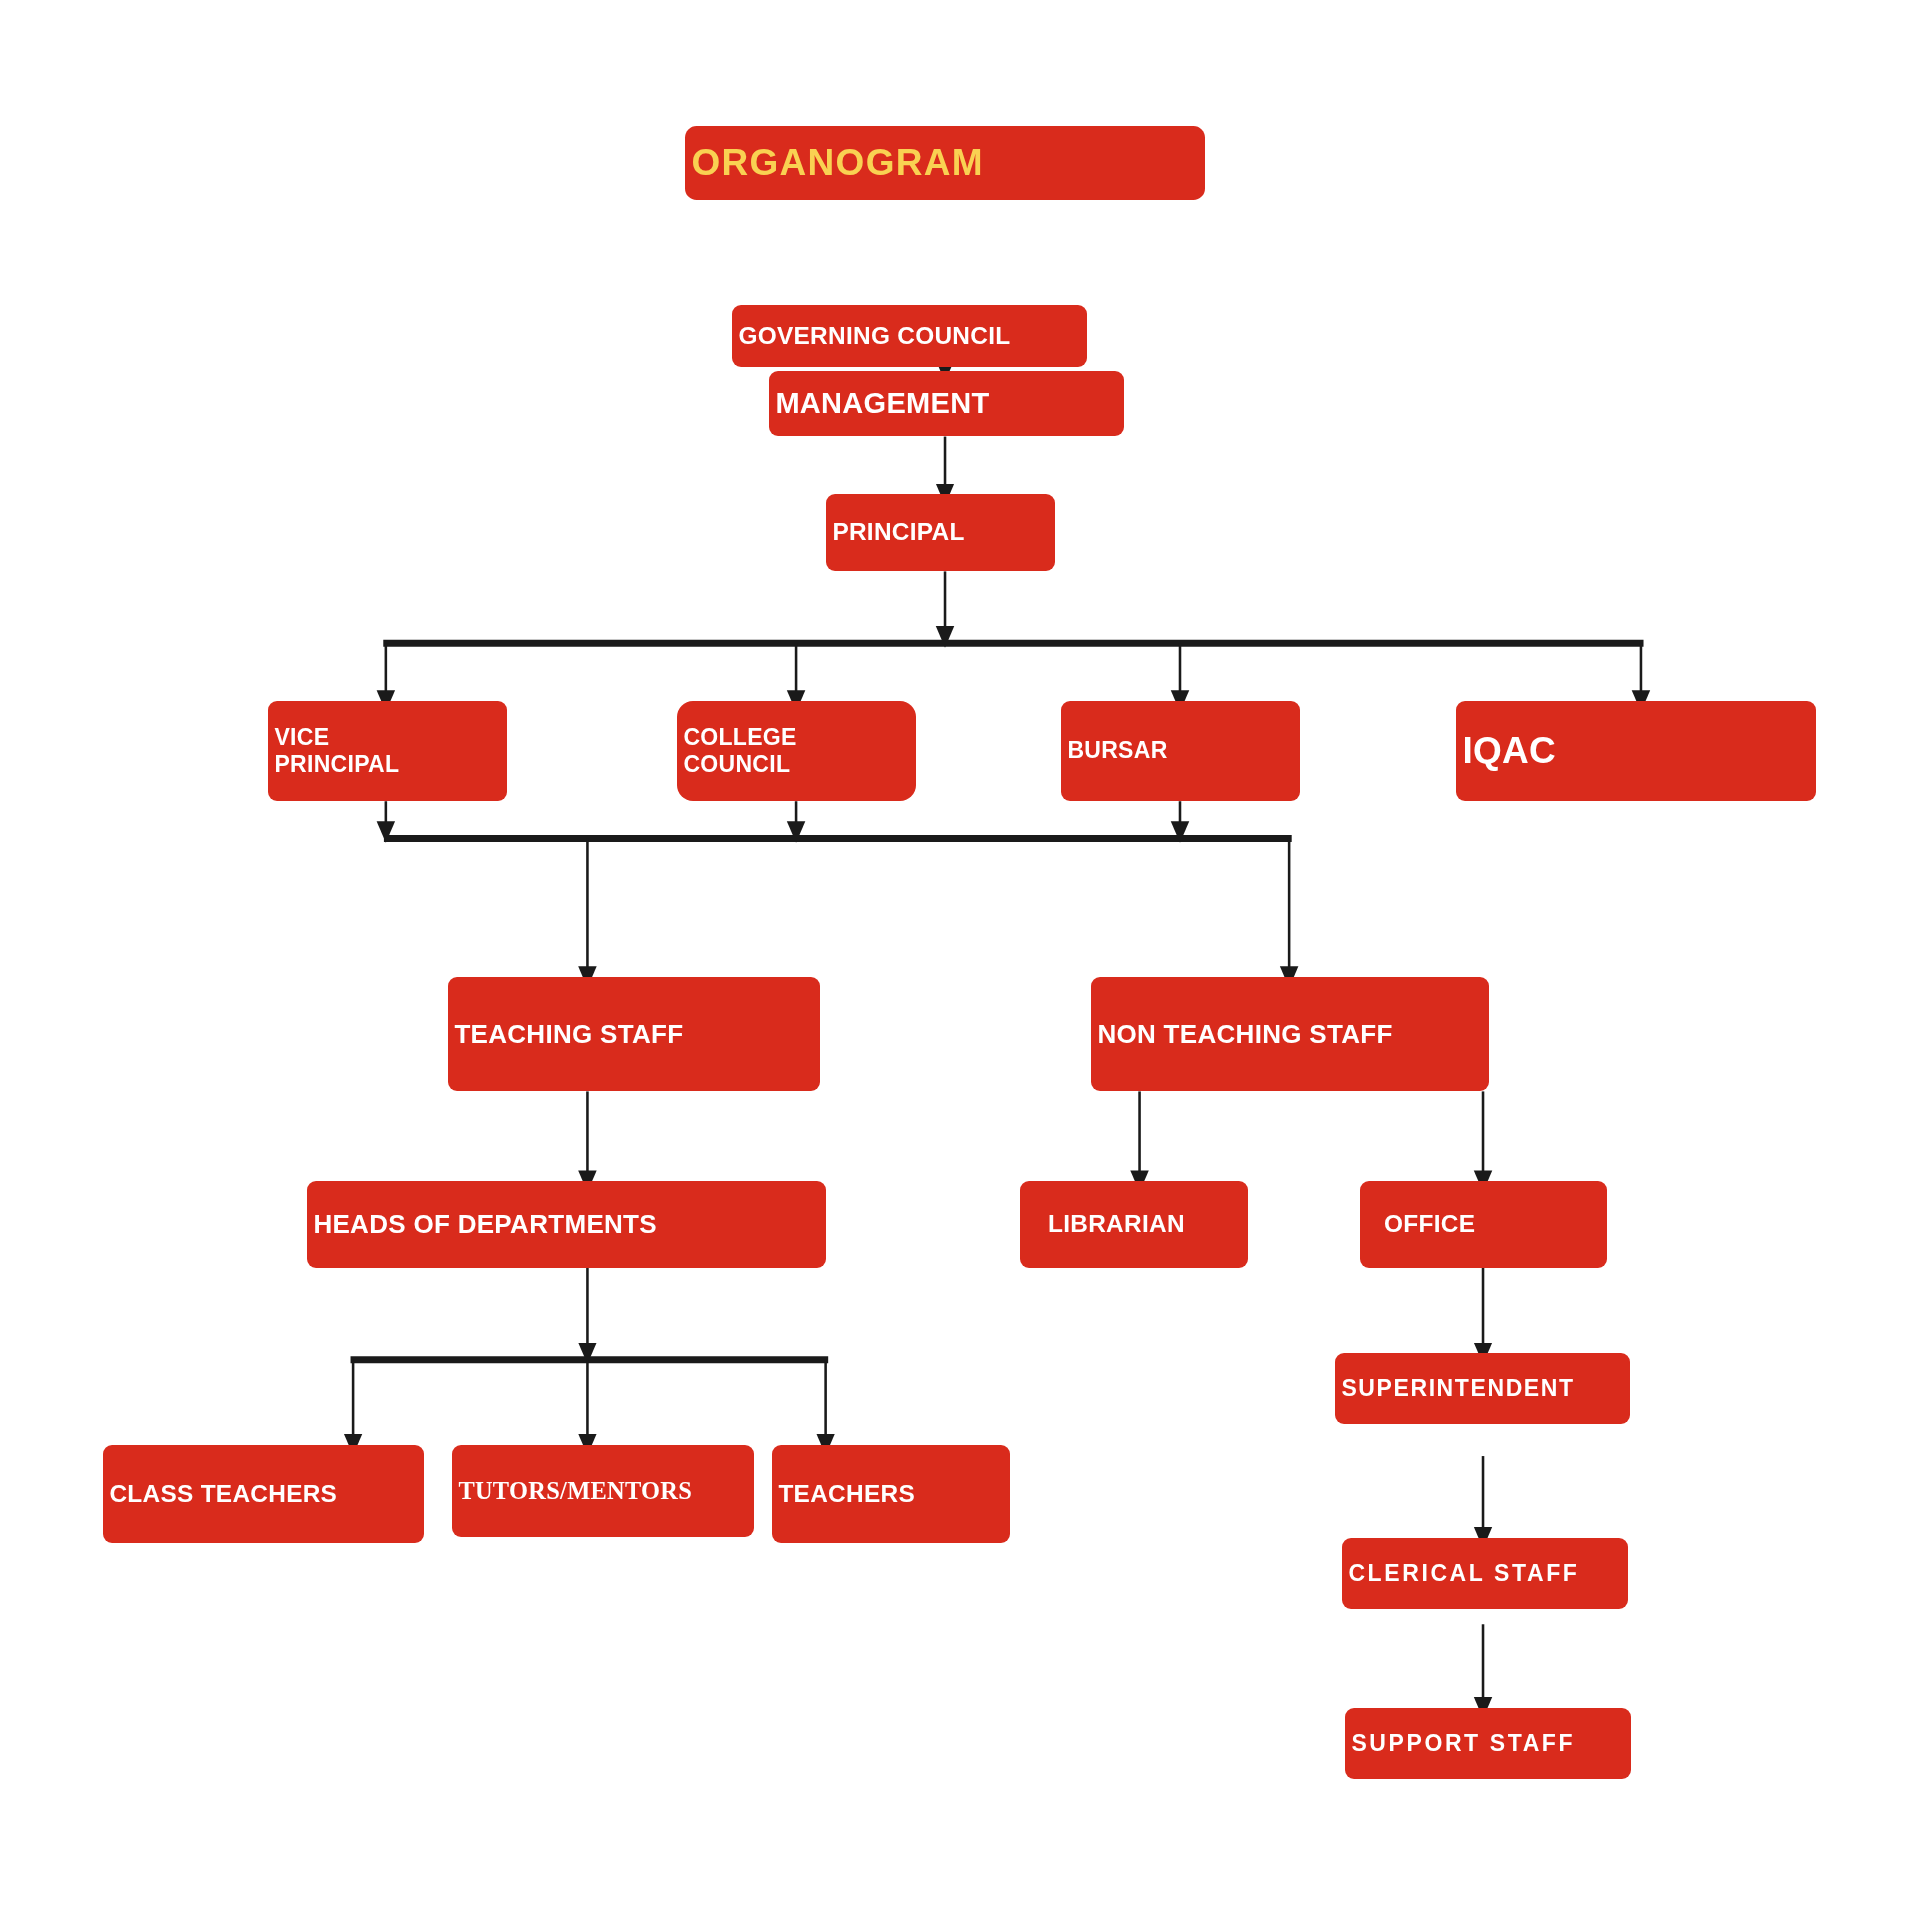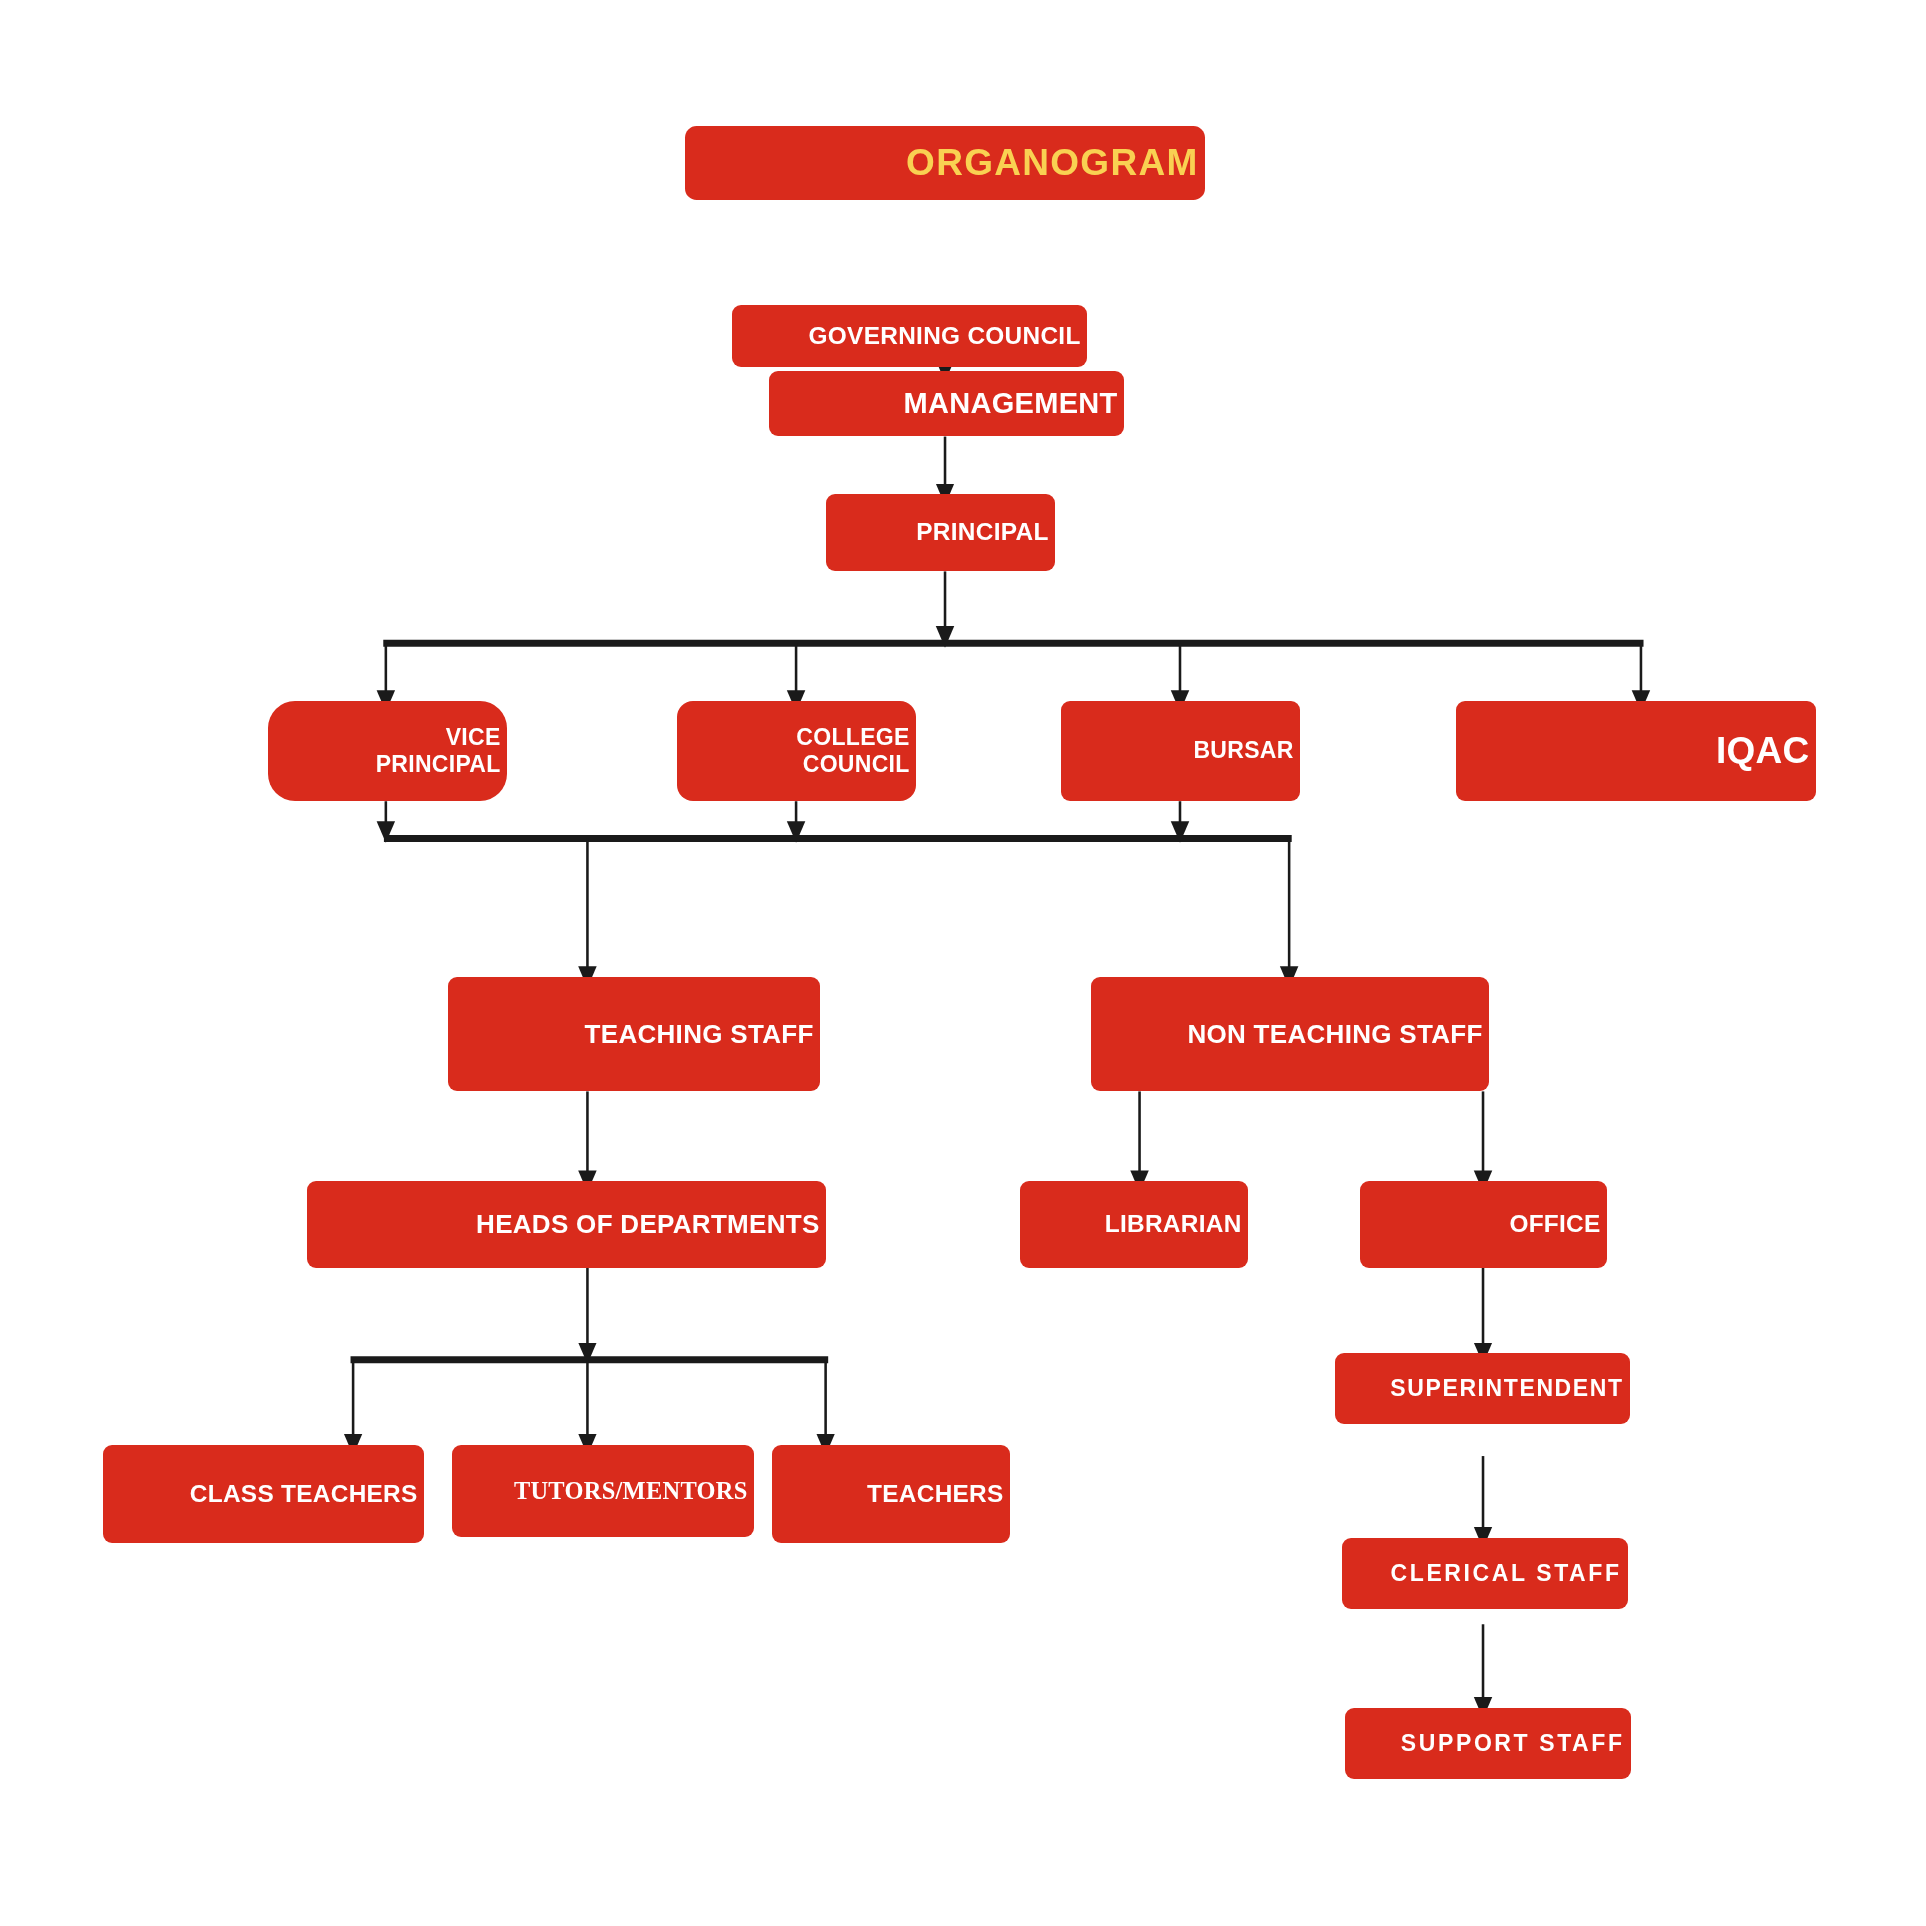--- a/index.html
+++ b/index.html
@@ -24,21 +24,21 @@
     pointer-events: none;
   }
   .node {
     position: absolute;
     box-sizing: border-box;
     background: #D92B1C;
     border-radius: 9px;
     display: flex;
     align-items: center;
     justify-content: center;
-    text-align: right;
+    text-align: left;
     color: #ffffff;
     font-weight: 700;
     letter-spacing: 0.3px;
     line-height: 1.18;
     padding: 2.6px 6.4px;
     text-transform: uppercase;
     font-stretch: condensed;
   }
   .node .lbl {
     display: block;
@@ -125,21 +125,21 @@
   </div>
 
   <div class="node" style="left:769px; top:371px; width:355px; height:65px; font-size:29px;">
     <span class="lbl">MANAGEMENT</span>
   </div>
 
   <div class="node" style="left:826px; top:494px; width:229px; height:77px; font-size:24.4px;">
     <span class="lbl">PRINCIPAL</span>
   </div>
 
-  <div class="node" style="left:268px; top:701px; width:239px; height:100px; font-size:23px;border-radius:27px;">
+  <div class="node" style="left:268px; top:701px; width:239px; height:100px; font-size:23px;">
     <span class="lbl">VICE
 PRINCIPAL</span>
   </div>
 
   <div class="node" style="left:677px; top:701px; width:239px; height:100px; font-size:23px;border-radius:16px;">
     <span class="lbl">COLLEGE
 COUNCIL</span>
   </div>
 
   <div class="node" style="left:1061px; top:701px; width:239px; height:100px; font-size:23px;">

